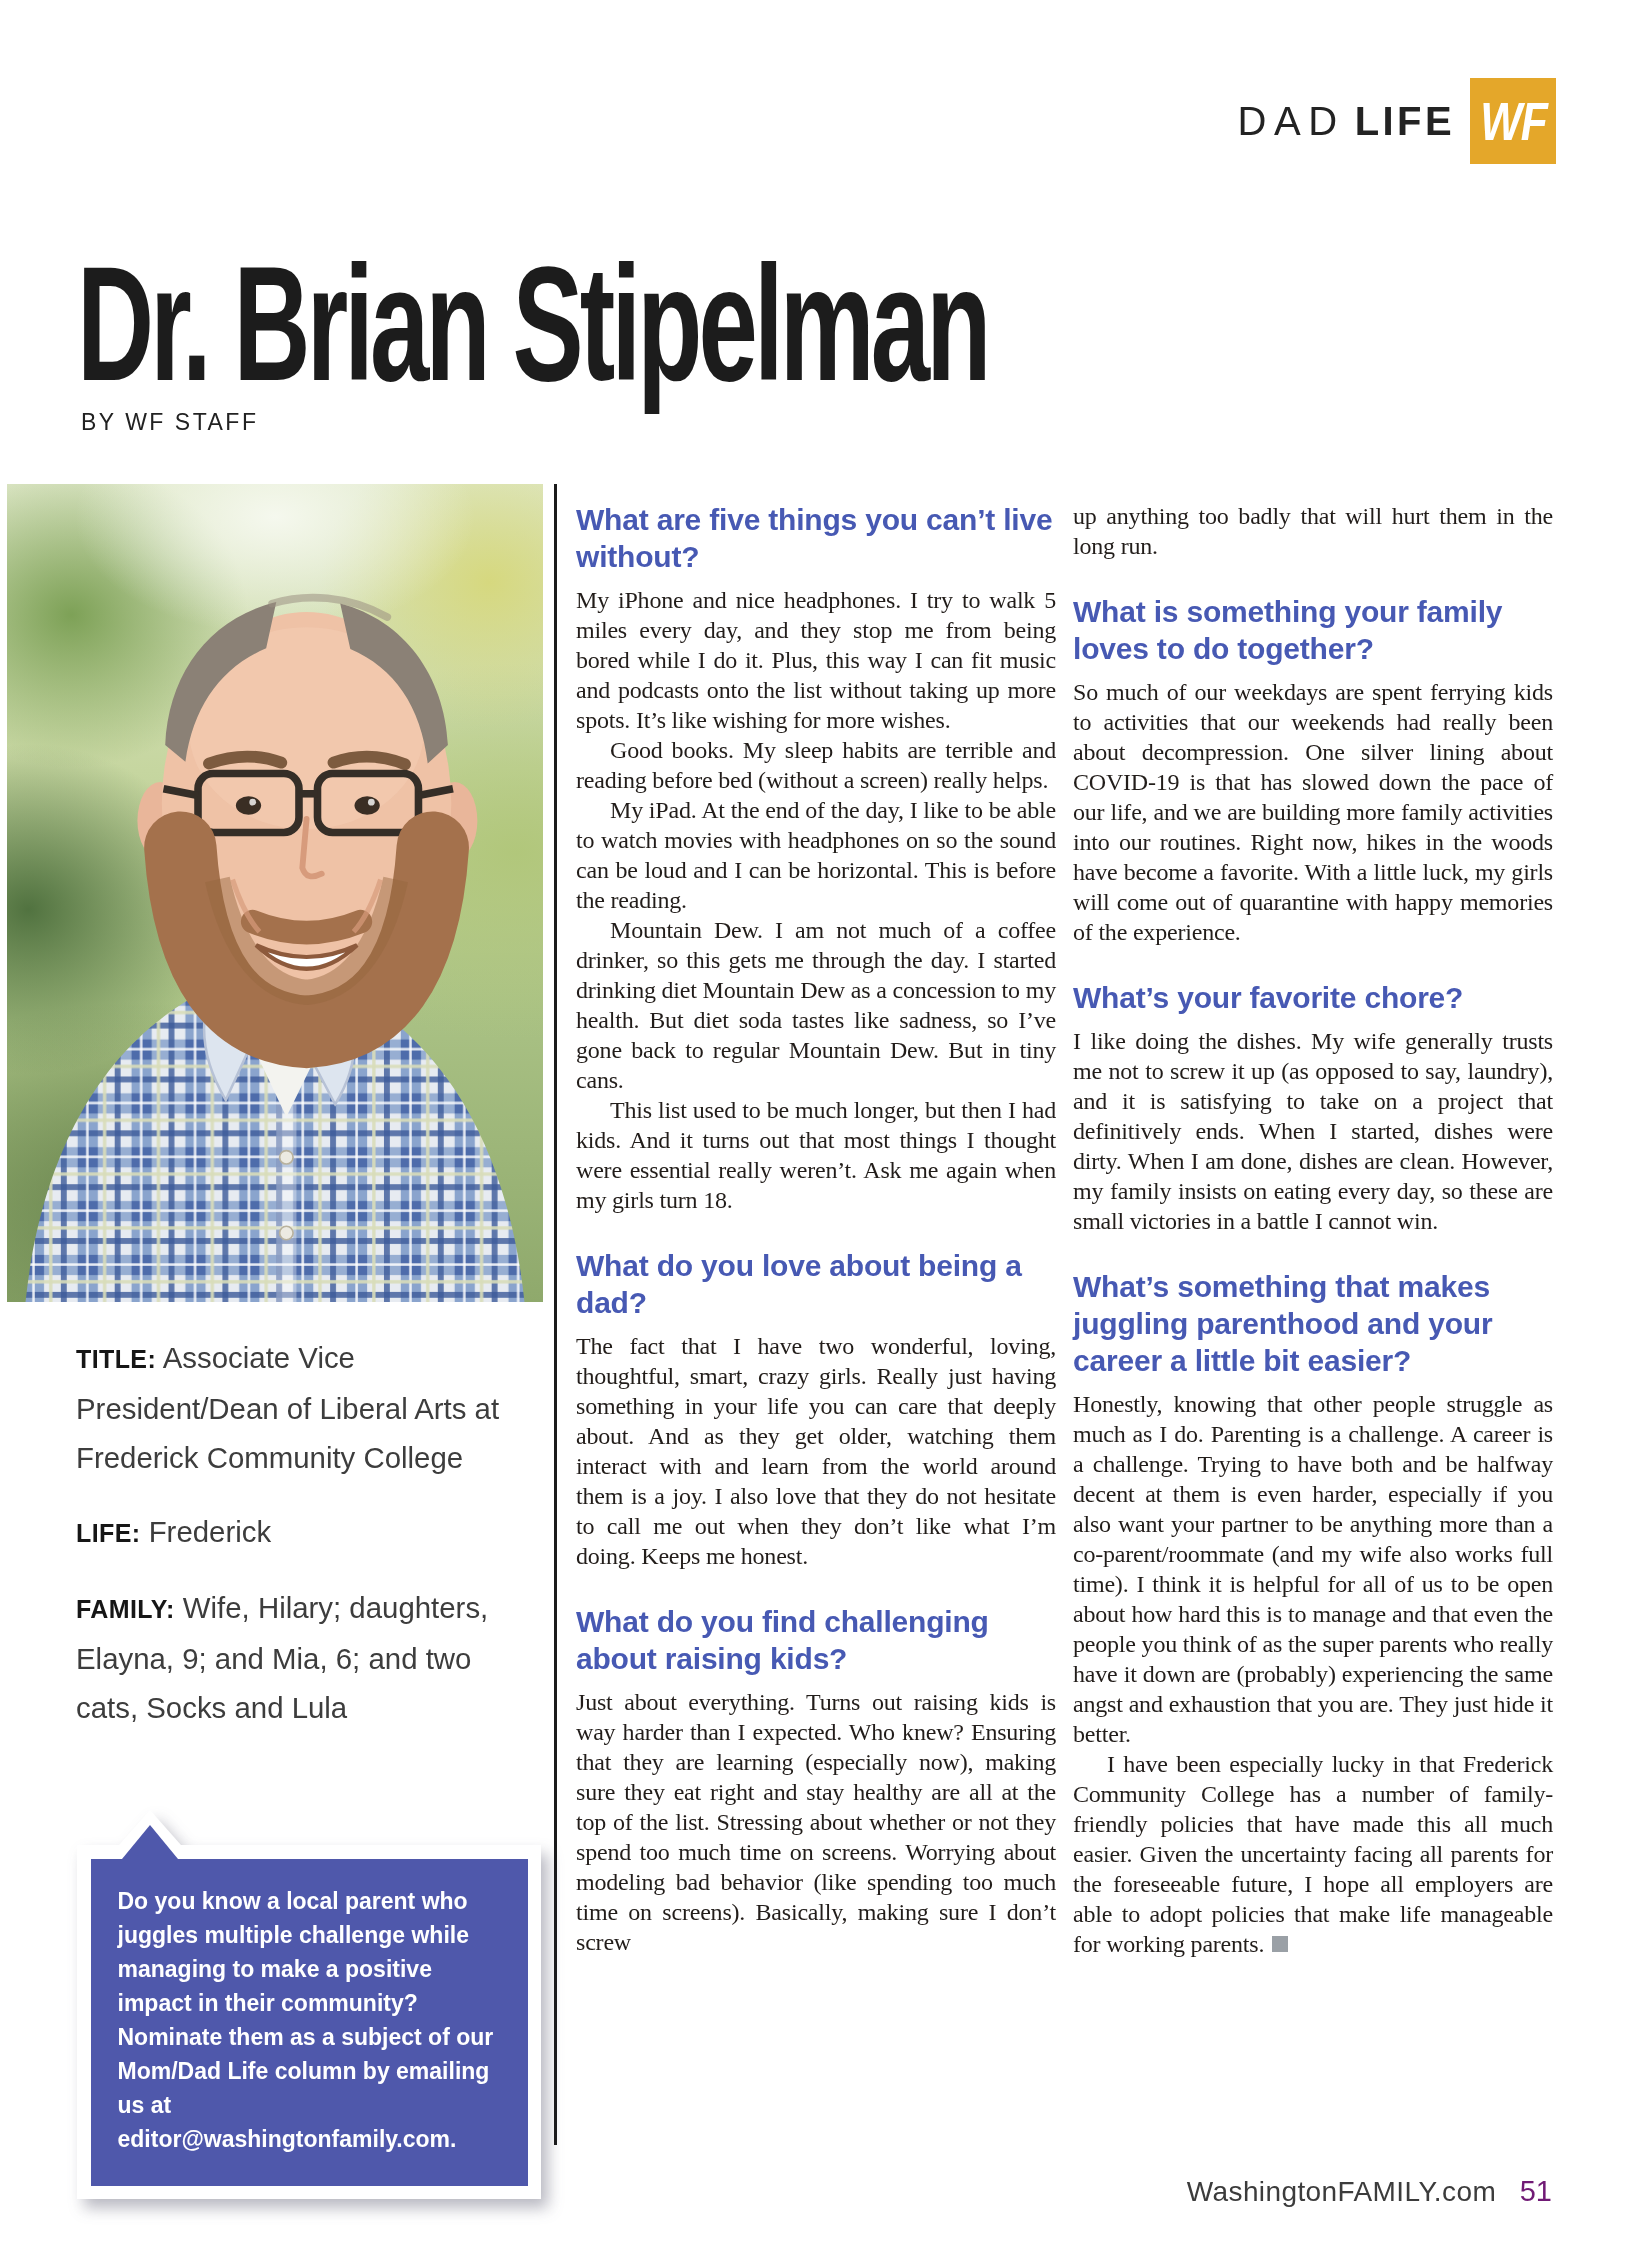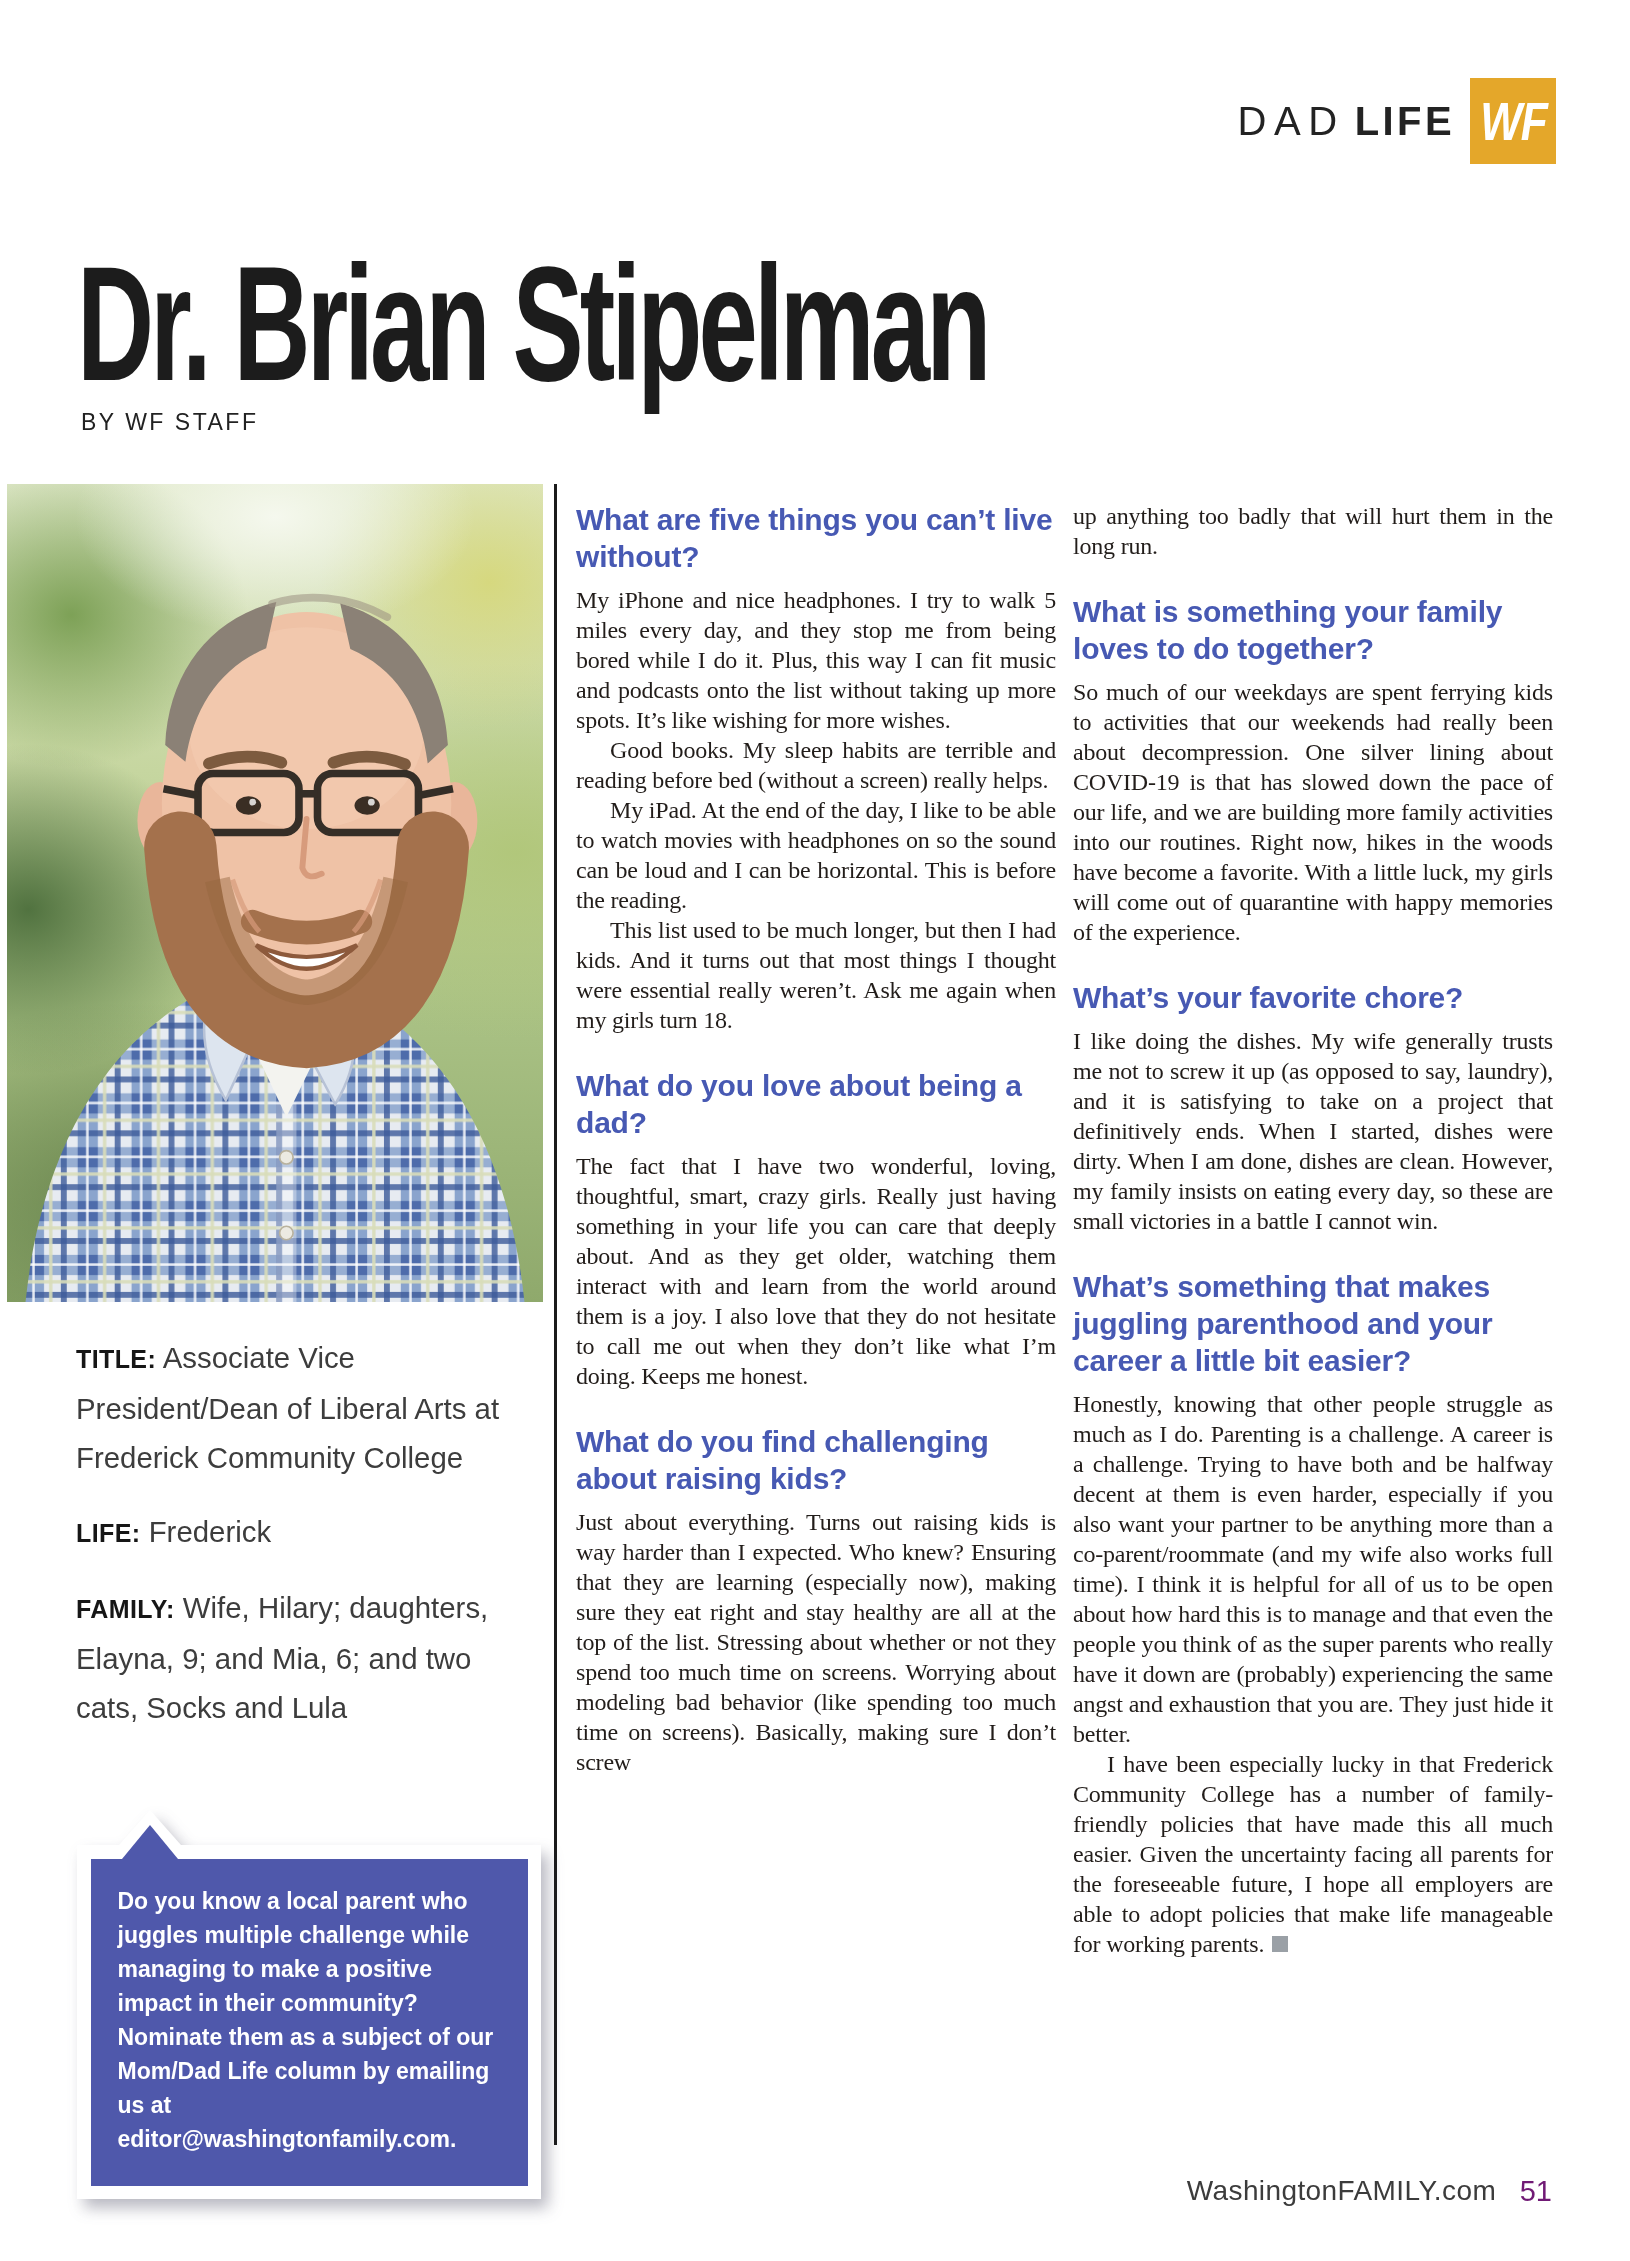--- a/index.html
+++ b/index.html
@@ -57,21 +57,21 @@
   .col.right{left:1073px;}
   .question{font-family:"Liberation Sans",sans-serif;font-weight:700;color:var(--heading-blue,#4759b3);
             font-size:30px;line-height:37px;letter-spacing:-0.2px;margin:32px 0 10px 0;}
   .question.first{margin-top:0;}
   .col p{font-family:"Liberation Serif",serif;font-size:24px;line-height:30px;color:#221d1a;
          text-align:justify;margin:0;text-indent:34px;letter-spacing:-0.2px;}
   .col p.pfirst{text-indent:0;}
   .endmark{display:inline-block;width:16px;height:16px;background:#9aa0a6;margin-left:7.6px;}
 
   
-  .footer{position:absolute;top:2175px;right:78px;display:flex;align-items:flex-start;gap:23.6px;}
+  .footer{position:absolute;top:2175px;right:78px;display:flex;align-items:center;gap:23.6px;}
   .footer .site{font-size:28px;color:#3c3c3c;letter-spacing:0.4px;}
   .footer .pg{font-size:29px;font-weight:400;color:#701a75;}
 </style>
 </head>
 <body>
 
 <div class="page">
 
   <div class="masthead">
     <div class="sect">
@@ -180,20 +180,21 @@
       </div>
     </div>
   </div>
 
   <div class="col mid">
     <div>
       <div class="question first">What are five things you can’t live without?</div>
       <p class="pfirst">My iPhone and nice headphones. I try to walk 5 miles every day, and they stop me from being bored while I do it. Plus, this way I can fit music and podcasts onto the list without taking up more spots. It’s like wishing for more wishes.</p>
       <p>Good books. My sleep habits are terrible and reading before bed (without a screen) really helps.</p>
       <p>My iPad. At the end of the day, I like to be able to watch movies with headphones on so the sound can be loud and I can be horizontal. This is before the reading.</p>
+      <p>Mountain Dew. I am not much of a coffee drinker, so this gets me through the day. I started drinking diet Mountain Dew as a concession to my health. But diet soda tastes like sadness, so I’ve gone back to regular Mountain Dew. But in tiny cans.</p>
       <p>This list used to be much longer, but then I had kids. And it turns out that most things I thought were essential really weren’t. Ask me again when my girls turn 18.</p>
     </div>
     <div>
       <div class="question">What do you love about being a dad?</div>
       <p class="pfirst">The fact that I have two wonderful, loving, thoughtful, smart, crazy girls. Really just having something in your life you can care that deeply about. And as they get older, watching them interact with and learn from the world around them is a joy. I also love that they do not hesitate to call me out when they don’t like what I’m doing. Keeps me honest.</p>
     </div>
     <div>
       <div class="question">What do you find challenging about raising kids?</div>
       <p class="pfirst">Just about everything. Turns out raising kids is way harder than I expected. Who knew? Ensuring that they are learning (especially now), making sure they eat right and stay healthy are all at the top of the list. Stressing about whether or not they spend too much time on screens. Worrying about modeling bad behavior (like spending too much time on screens). Basically, making sure I don’t screw</p>
     </div>

